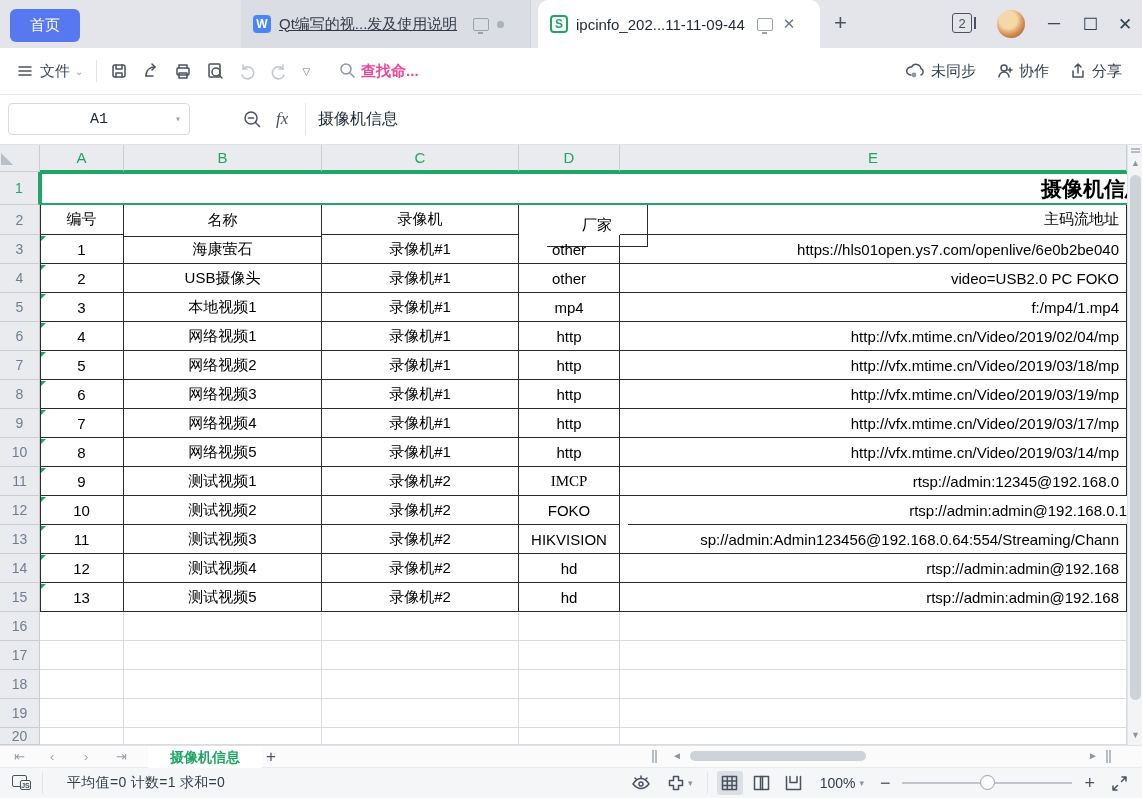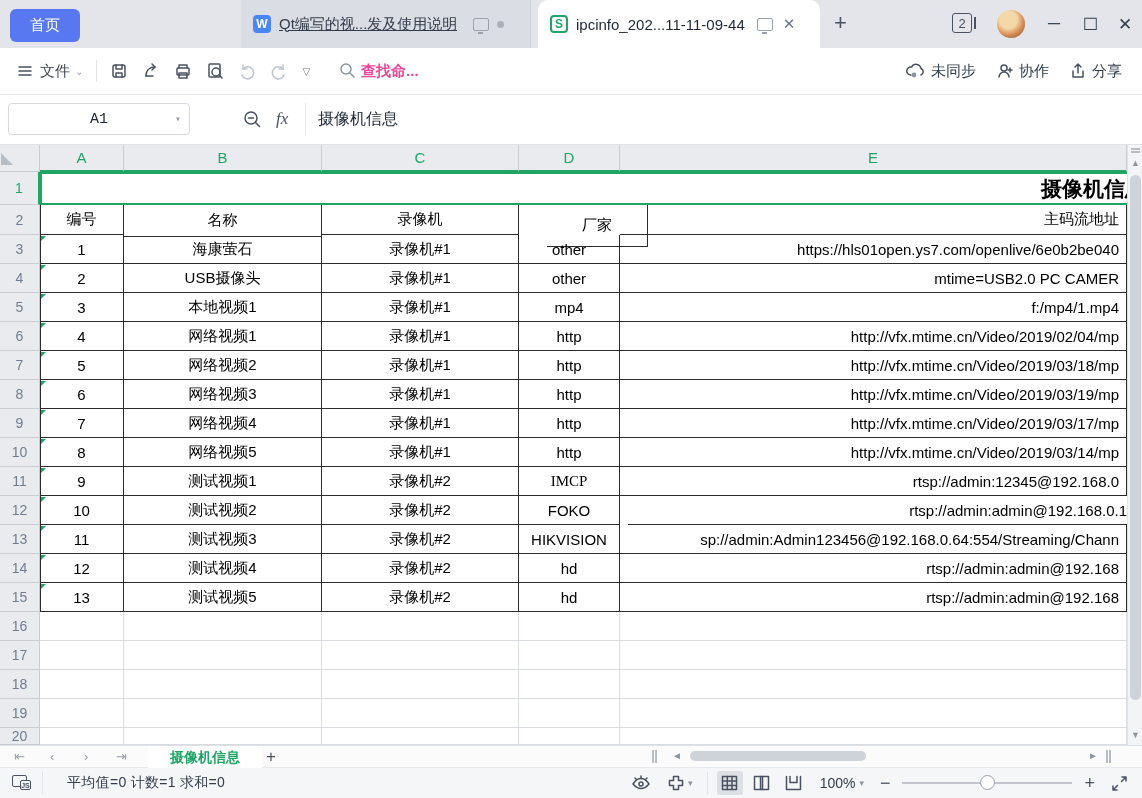--- a/index.html
+++ b/index.html
@@ -271,21 +271,21 @@
         <div class="err-tri" style="left: 41px; top: 91px;"></div>
         <div class="cell center tbl" style="left: 124px; top: 90px; width: 198px; height: 29px;">海康萤石</div>
         <div class="cell center tbl" style="left: 322px; top: 90px; width: 197px; height: 29px;">录像机#1</div>
         <div class="cell center tbl" style="left: 519px; top: 90px; width: 101px; height: 29px;">other</div>
         <div class="cell right tbl" style="left: 620px; top: 90px; width: 507px; height: 29px;">https://hls01open.ys7.com/openlive/6e0b2be040</div>
         <div class="cell center tbl" style="left: 40px; top: 119px; width: 84px; height: 29px;">2</div>
         <div class="err-tri" style="left: 41px; top: 120px;"></div>
         <div class="cell center tbl" style="left: 124px; top: 119px; width: 198px; height: 29px;">USB摄像头</div>
         <div class="cell center tbl" style="left: 322px; top: 119px; width: 197px; height: 29px;">录像机#1</div>
         <div class="cell center tbl" style="left: 519px; top: 119px; width: 101px; height: 29px;">other</div>
-        <div class="cell right tbl" style="left: 620px; top: 119px; width: 507px; height: 29px;">mtime=USB2.0 PC CAMER</div>
+        <div class="cell right tbl" style="left: 620px; top: 119px; width: 507px; height: 29px;">video=USB2.0 PC FOKO</div>
         <div class="cell center tbl" style="left: 40px; top: 148px; width: 84px; height: 29px;">3</div>
         <div class="err-tri" style="left: 41px; top: 149px;"></div>
         <div class="cell center tbl" style="left: 124px; top: 148px; width: 198px; height: 29px;">本地视频1</div>
         <div class="cell center tbl" style="left: 322px; top: 148px; width: 197px; height: 29px;">录像机#1</div>
         <div class="cell center tbl" style="left: 519px; top: 148px; width: 101px; height: 29px;">mp4</div>
         <div class="cell right tbl" style="left: 620px; top: 148px; width: 507px; height: 29px;">f:/mp4/1.mp4</div>
         <div class="cell center tbl" style="left: 40px; top: 177px; width: 84px; height: 29px;">4</div>
         <div class="err-tri" style="left: 41px; top: 178px;"></div>
         <div class="cell center tbl" style="left: 124px; top: 177px; width: 198px; height: 29px;">网络视频1</div>
         <div class="cell center tbl" style="left: 322px; top: 177px; width: 197px; height: 29px;">录像机#1</div>

